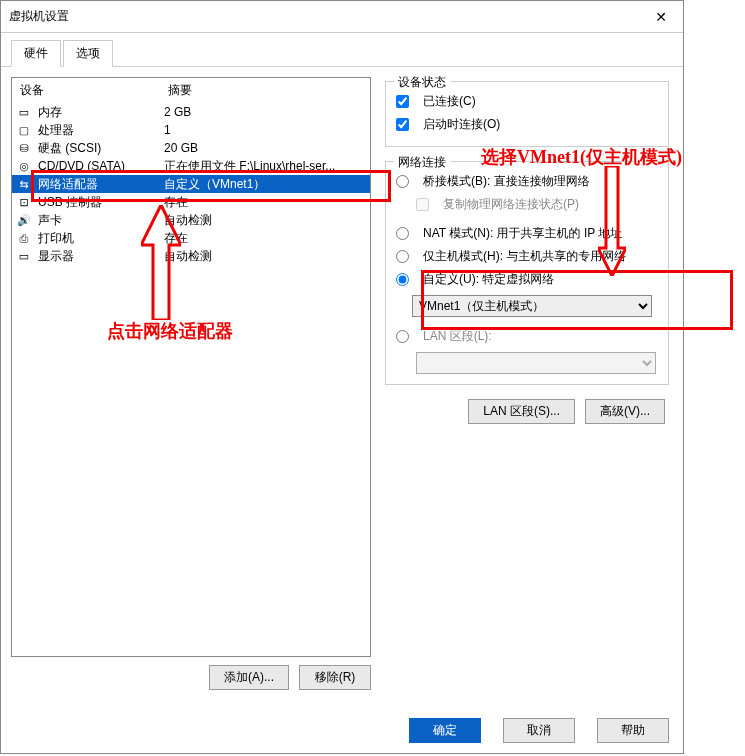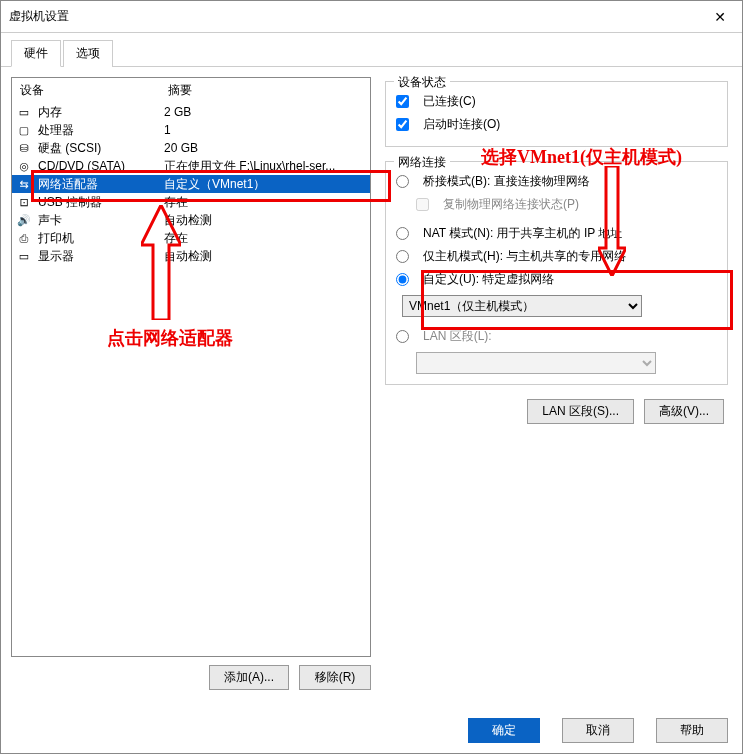--- a/index.html
+++ b/index.html
@@ -1,17 +1,17 @@
 <!DOCTYPE html>
 <html><head>
 <meta charset="utf-8">
 <style>
 * { box-sizing: border-box; margin: 0; padding: 0; font-family: "Microsoft YaHei", Tahoma, sans-serif; font-size: 12px; }
 body { background: #fff; width: 745px; height: 756px; position: relative; }
-.window { border: 1px solid #888; width: 743px; height: 754px; position: relative; background: #fff; }
+.window { border: 1px solid #888; width: 684px; height: 754px; position: relative; background: #fff; }
 .titlebar { height: 32px; border-bottom: 1px solid #ccc; display: flex; align-items: center; padding-left: 8px; font-size: 12px; background: #fff; }
 .titlebar .close { position: absolute; right: 0; top: 0; width: 44px; height: 32px; text-align: center; line-height: 32px; font-size: 14px; cursor: pointer; }
 .tabs { display: flex; padding: 6px 10px 0 10px; border-bottom: 1px solid #ccc; }
 .tab { padding: 4px 12px; border: 1px solid #ccc; border-bottom: none; background: #fff; margin-right: 2px; cursor: pointer; position: relative; top: 1px; font-family: Liberation Serif, serif; }
 .tab.active { background: #fff; border-bottom: 1px solid #fff; }
 .content { display: flex; padding: 10px; gap: 10px; }
 .left-panel { width: 360px; }
 .device-box { border: 1px solid #888; height: 580px; position: relative; }
 .dev-header { display: flex; padding: 4px 8px; font-weight: normal; }
 .dev-col1 { width: 148px; }
@@ -33,21 +33,21 @@
 .radio-sub { margin-left: 20px; }
 select { width: 240px; padding: 2px; border: 1px solid #888; background: #eee; }
 select:disabled { background: #eee; color: #888; }
 .right-buttons { display: flex; justify-content: flex-end; gap: 10px; margin-top: 12px; padding-right: 4px; }
 .bottom-buttons { position: absolute; bottom: 10px; right: 14px; display: flex; gap: 22px; }
 
 .redbox { position: absolute; border: 3px solid #e00; pointer-events: none; }
 .redbox1 { left: 30px; top: 169px; width: 360px; height: 32px; }
 .redbox2 { left: 420px; top: 269px; width: 312px; height: 60px; }
 .red-text { position: absolute; color: #e00; font-size: 18px; font-weight: bold; font-family: SimSun, serif; pointer-events: none; }
-.red-text1 { left: 106px; top: 325px; font-family: Liberation Mono, monospace; }
+.red-text1 { left: 106px; top: 318px; font-family: Liberation Mono, monospace; }
 .red-text2 { left: 480px; top: 144px; }
 .arrow { position: absolute; pointer-events: none; }
 .arrow svg { display: block; }
 </style>
 </head>
 <body>
 
 <div class="window">
   <div class="titlebar">
     <span>虚拟机设置</span>
@@ -148,21 +148,21 @@
           <span>NAT 模式(N): 用于共享主机的 IP 地址</span>
         </label>
         <label class="radio">
           <input type="radio" name="net" style="">
           <span>仅主机模式(H): 与主机共享的专用网络</span>
         </label>
         <label class="radio">
           <input type="radio" name="net" checked="" style="">
           <span>自定义(U): 特定虚拟网络</span>
         </label>
-        <div class="radio-sub" style="margin:4px 0 8px 6px">
+        <div class="radio-sub" style="margin:4px 0 8px 16px">
           <select>
             <option>VMnet1（仅主机模式）</option>
           </select>
         </div>
         <label class="radio disabled">
           <input type="radio" name="net" style="">
           <span>LAN 区段(L):</span>
         </label>
         <div class="radio-sub" style="margin-top:4px">
           <select disabled="">

